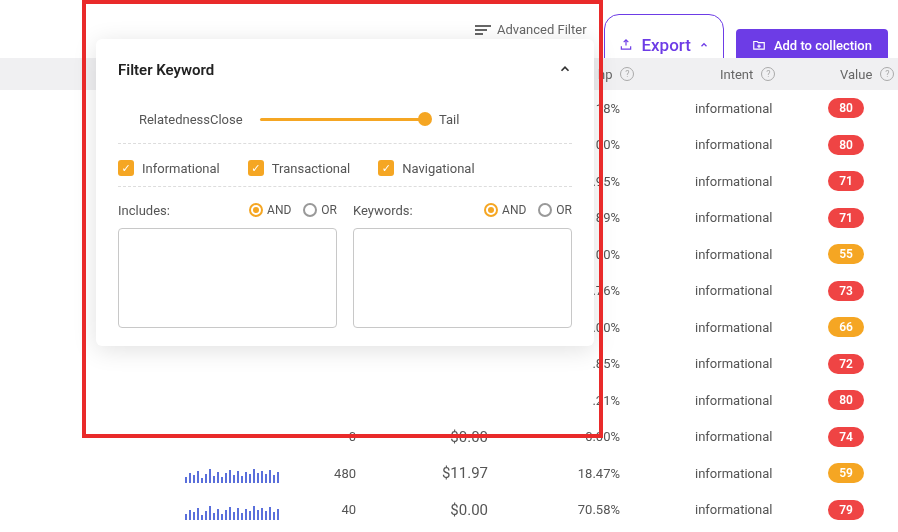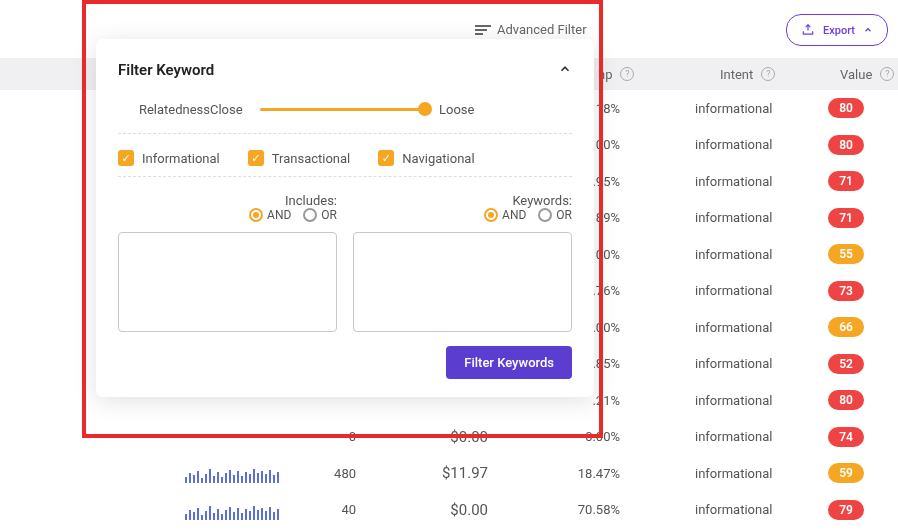--- a/index.html
+++ b/index.html
@@ -5,21 +5,21 @@
     * { box-sizing: border-box; margin: 0; padding: 0; font-family: -apple-system, BlinkMacSystemFont, 'Segoe UI', Roboto, sans-serif; }
     body { width: 898px; height: 532px; background: #fff; position: relative; font-size: 14px; color: #333; }
 
     
     .topbar { position: absolute; top: 14px; right: 10px; display: flex; gap: 12px; align-items: center; }
     .adv-filter { position: absolute; top: 22px; left: 475px; display: flex; align-items: center; color: #666; font-size: 13px; }
     .adv-filter .hamburger { width: 16px; display: inline-flex; flex-direction: column; gap: 2px; margin-right: 6px; }
     .adv-filter .hamburger span { height: 2px; background: #666; }
     .adv-filter .hamburger span:nth-child(2) { width: 75%; }
     .adv-filter .hamburger span:nth-child(3) { width: 50%; }
-    .btn-outline { border: 1px solid #6d3ce6; color: #6d3ce6; background: #fff; padding: 8px 14px; border-radius: 15px; display: flex; align-items: center; gap: 8px; font-size: 11px; font-weight: 500; cursor: pointer; }
+    .btn-outline { border: 1px solid #6d3ce6; color: #6d3ce6; background: #fff; padding: 20px 14px; border-radius: 15px; display: flex; align-items: center; gap: 8px; font-size: 17px; font-weight: 500; cursor: pointer; }
     .btn-primary { border: none; background: #6d3ce6; color: #fff; padding: 9px 16px; border-radius: 4px; display: flex; align-items: center; gap: 8px; font-size: 13px; font-weight: 500; cursor: pointer; }
 
     
     .theader { position: absolute; top: 58px; left: 0; right: 0; height: 32px; background: #f0f0f2; display: flex; align-items: center; }
     .theader .col { position: absolute; color: #666; font-size: 13px; display: flex; align-items: center; gap: 8px; }
     .help-icon { width: 14px; height: 14px; border: 1px solid #aaa; border-radius: 50%; display: inline-flex; align-items: center; justify-content: center; font-size: 9px; color: #aaa; }
     .col-hp { left: 598px; }
     .col-intent { left: 720px; }
     .col-value { left: 840px; }
 
@@ -36,41 +36,41 @@
     .num-a { position: absolute; left: 306px; width: 50px; text-align: right; color: #555; font-size: 13px; }
     .num-b { position: absolute; left: 428px; width: 60px; text-align: right; color: #555; font-size: 15px; }
     .spark { position: absolute; left: 185px; display: flex; align-items: flex-end; gap: 2px; height: 20px; }
     .spark span { width: 2px; background: #5a6fdb; }
 
     
     .red-box { position: absolute; top: 0; left: 82px; width: 521px; height: 438px; border: 4px solid #e92a2a; pointer-events: none; z-index: 50; }
 
     
     .panel { position: absolute; top: 39px; left: 96px; width: 498px; background: #fff; border-radius: 6px; box-shadow: 0 4px 24px rgba(0,0,0,0.12); z-index: 40; padding: 22px 22px 18px; }
-    .panel-header { display: flex; justify-content: space-between; align-items: center; margin-bottom: 22px; }
+    .panel-header { display: flex; justify-content: space-between; align-items: center; margin-bottom: 32px; }
     .panel-title { font-size: 15px; font-weight: 600; color: #222; }
     .chev-up { font-size: 14px; color: #333; cursor: pointer; }
 
     .slider-row { display: flex; align-items: center; margin-bottom: 16px; font-size: 13px; color: #555; }
     .slider-row .label-a { width: 92px; text-align: right; }
     .slider-row .label-b { width: 50px; }
     .slider-row .label-c { margin-left: 14px; }
     .slider { flex: 0 0 165px; position: relative; height: 16px; display: flex; align-items: center; }
     .slider .track { height: 3px; background: #f5a623; width: 100%; border-radius: 2px; }
     .slider .thumb { position: absolute; right: -7px; width: 14px; height: 14px; border-radius: 50%; background: #f5a623; }
 
     .divider { border-top: 1px dashed #ddd; margin: 10px 0 16px; }
 
     .checks { display: flex; gap: 28px; font-size: 13px; color: #555; }
     .check { display: flex; align-items: center; gap: 8px; cursor: pointer; }
     .checkbox { width: 16px; height: 16px; background: #f5a623; border-radius: 3px; display: inline-flex; align-items: center; justify-content: center; color: #fff; font-size: 11px; }
 
     .inc-exc { display: flex; gap: 16px; }
     .inc-col { flex: 1; }
-    .inc-header { display: flex; align-items: flex-end; justify-content: space-between; font-size: 13px; color: #555; margin-bottom: 10px; flex-direction: column; }
+    .inc-header { display: flex; align-items: flex-start; justify-content: space-between; font-size: 13px; color: #555; margin-bottom: 10px; }
     .radios { display: flex; gap: 12px; align-items: center; font-size: 12px; }
     .radio { display: flex; align-items: center; gap: 4px; cursor: pointer; }
     .radio-dot { width: 14px; height: 14px; border-radius: 50%; border: 2px solid #999; display: inline-flex; align-items: center; justify-content: center; }
     .radio-dot.on { border-color: #f5a623; }
     .radio-dot.on::after { content: ''; width: 6px; height: 6px; border-radius: 50%; background: #f5a623; }
     .tag-area { border: 1px solid #c8c8c8; border-radius: 4px; height: 100px; width: 100%; }
 
     .panel-actions { display: flex; justify-content: flex-end; margin-top: 14px; }
     .btn-filter { background: #5b3dd0; color: #fff; border: none; padding: 9px 18px; border-radius: 4px; font-size: 13px; font-weight: 500; cursor: pointer; }
   </style>
@@ -88,20 +88,27 @@
 <div class="topbar">
   <button class="btn-outline">
     <svg width="14" height="14" viewBox="0 0 24 24" fill="none" stroke="#6d3ce6" stroke-width="2">
         <path d="M12 3v10M8 7l4-4 4 4M4 14v5h16v-5"></path>
       </svg>
     <span>Export</span>
     <svg width="10" height="10" viewBox="0 0 24 24" fill="none" stroke="#6d3ce6" stroke-width="3">
         <path d="M6 15l6-6 6 6"></path>
       </svg>
   </button>
+  <button class="btn-primary">
+    <svg width="14" height="14" viewBox="0 0 24 24" fill="none" stroke="#fff" stroke-width="2">
+        <path d="M3 6h6l2 2h10v11H3z"></path>
+        <path d="M12 11v6M9 14h6"></path>
+      </svg>
+    <span>Add to collection</span>
+  </button>
 </div>
 
 <div class="theader">
   <div class="col col-hp">
     <span>hp</span>
     <span class="help-icon">?</span>
   </div>
   <div class="col col-intent">
     <span>Intent</span>
     <span class="help-icon">?</span>
@@ -144,21 +151,21 @@
       <div class="vbadge v-green">73</div>
     </div>
     <div class="row">
       <div class="pct">0.00%</div>
       <div class="intent">informational</div>
       <div class="vbadge v-yellow">66</div>
     </div>
     <div class="row">
       <div class="pct">.85%</div>
       <div class="intent">informational</div>
-      <div class="vbadge v-green">52</div>
+      <div class="vbadge v-green">72</div>
     </div>
     <div class="row">
       <div class="pct">.21%</div>
       <div class="intent">informational</div>
       <div class="vbadge v-green">80</div>
     </div>
     <div class="row">
       <div class="num-a">0</div>
       <div class="num-b">$0.00</div>
       <div class="pct">0.00%</div>
@@ -245,21 +252,21 @@
     </span>
   </div>
 
   <div class="slider-row">
     <span class="label-a">Relatedness</span>
     <span class="label-b">Close</span>
     <div class="slider">
         <div class="track"></div>
         <div class="thumb"></div>
       </div>
-    <span class="label-c">Loose</span>
+    <span class="label-c">Tail</span>
   </div>
 
   <div class="divider"></div>
 
   <div class="checks">
     <div class="check">
         <span class="checkbox">✓</span>
         <span>Informational</span>
       </div>
     <div class="check">
@@ -302,16 +309,13 @@
           <div class="radio">
               <span class="radio-dot"></span>
               <span>OR</span>
             </div>
         </div>
       </div>
       <div class="tag-area"></div>
     </div>
   </div>
 
-  <div class="panel-actions">
-    <button class="btn-filter"><span>Filter Keywords</span></button>
-  </div>
 </div>
 
 </body></html>

